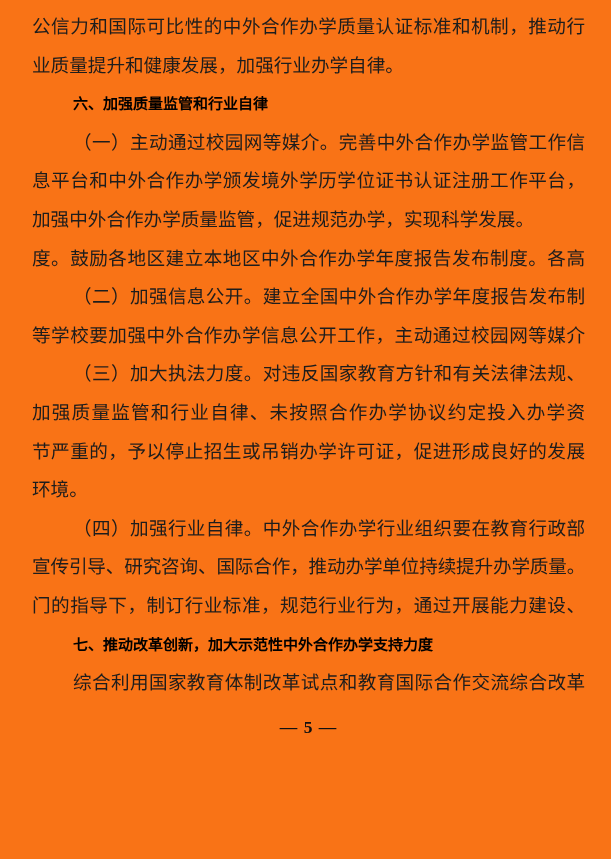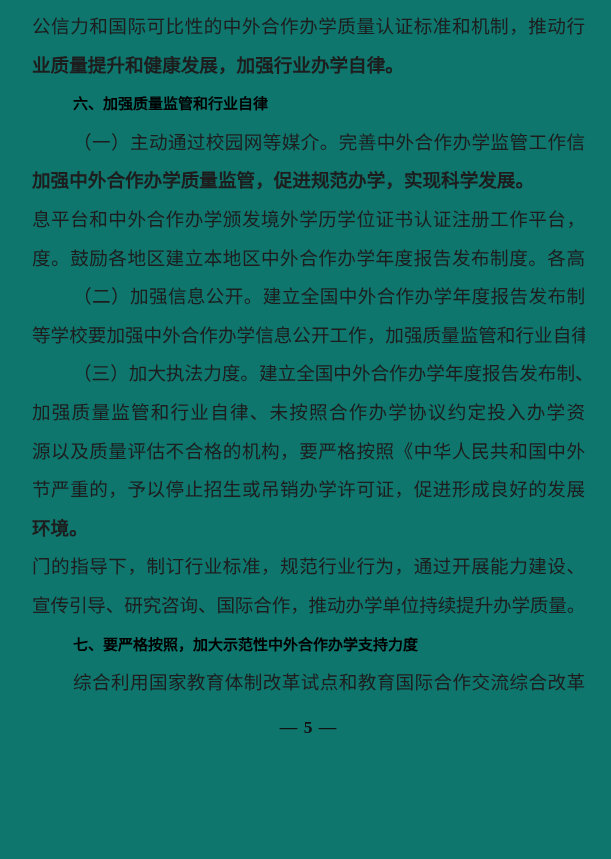--- a/index.html
+++ b/index.html
@@ -7,39 +7,38 @@
     padding: 0;
     background: #e8e8e6;
   }
   .page {
     position: relative;
     width: 611px;
     height: 859px;
     margin: 0 auto;
     box-sizing: border-box;
     padding: 8px 26px 0 32px;
-    background: #0f766e;
+    background: #f97316;
     color: #1d1d1d;
     font-family: "Liberation Serif", "DejaVu Serif", serif;
     font-size: 18.6px;
     line-height: 38.6px;
     overflow: hidden;
   }
   .para { margin: 0; }
   .line {
     white-space: nowrap;
     text-align: justify;
     text-align-last: justify;
     text-justify: inter-character;
     overflow: hidden;
   }
   .line.end {
     text-align: center;
     text-align-last: left;
-    font-weight: bold;
   }
   .line.indent {
     padding-left: 41px;
   }
   .line.tight {
     letter-spacing: -0.3px;
   }
   .heading {
     font-family: "Liberation Sans", "DejaVu Sans", sans-serif;
     font-weight: 700;
@@ -69,44 +68,44 @@
 
   <div class="para">
     <div class="line full">公信力和国际可比性的中外合作办学质量认证标准和机制，推动行</div>
     <div class="line end">业质量提升和健康发展，加强行业办学自律。</div>
   </div>
 
   <div class="heading">六、加强质量监管和行业自律</div>
 
   <div class="para">
     <div class="line full indent">（一）主动通过校园网等媒介。完善中外合作办学监管工作信</div>
+    <div class="line full">息平台和中外合作办学颁发境外学历学位证书认证注册工作平台，</div>
     <div class="line end">加强中外合作办学质量监管，促进规范办学，实现科学发展。</div>
-    <div class="line full">息平台和中外合作办学颁发境外学历学位证书认证注册工作平台，</div>
   </div>
 
   <div class="para">
     <div class="line full">度。鼓励各地区建立本地区中外合作办学年度报告发布制度。各高</div>
     <div class="line full indent">（二）加强信息公开。建立全国中外合作办学年度报告发布制</div>
-    <div class="line full">等学校要加强中外合作办学信息公开工作，加强质量监管和行业自律</div>
+    <div class="line full">等学校要加强中外合作办学信息公开工作，主动通过校园网等媒介</div>
   </div>
 
   <div class="para">
-    <div class="line full indent">（三）加大执法力度。建立全国中外合作办学年度报告发布制、</div>
+    <div class="line full indent">（三）加大执法力度。对违反国家教育方针和有关法律法规、</div>
     <div class="line full">加强质量监管和行业自律、未按照合作办学协议约定投入办学资</div>
-    <div class="line full">源以及质量评估不合格的机构，要严格按照《中华人民共和国中外</div>
     <div class="line full">节严重的，予以停止招生或吊销办学许可证，促进形成良好的发展</div>
     <div class="line end">环境。</div>
   </div>
 
   <div class="para">
+    <div class="line full indent">（四）加强行业自律。中外合作办学行业组织要在教育行政部</div>
+    <div class="line full tight">宣传引导、研究咨询、国际合作，推动办学单位持续提升办学质量。</div>
     <div class="line full">门的指导下，制订行业标准，规范行业行为，通过开展能力建设、</div>
-    <div class="line full tight">宣传引导、研究咨询、国际合作，推动办学单位持续提升办学质量。</div>
   </div>
 
-  <div class="heading">七、要严格按照，加大示范性中外合作办学支持力度</div>
+  <div class="heading">七、推动改革创新，加大示范性中外合作办学支持力度</div>
 
   <div class="para">
     <div class="line full indent">综合利用国家教育体制改革试点和教育国际合作交流综合改革</div>
   </div>
 
   <div class="page-num">— 5 —</div>
 
 </div>
 
 </body></html>

